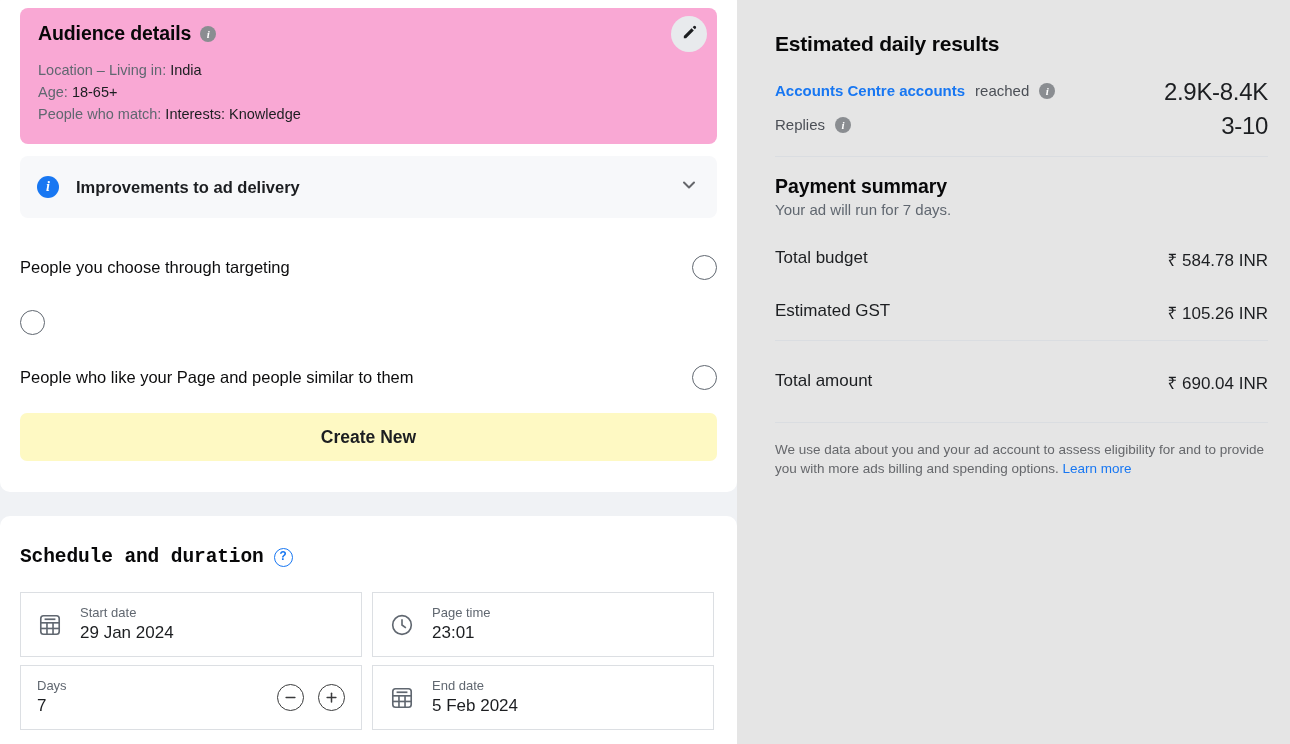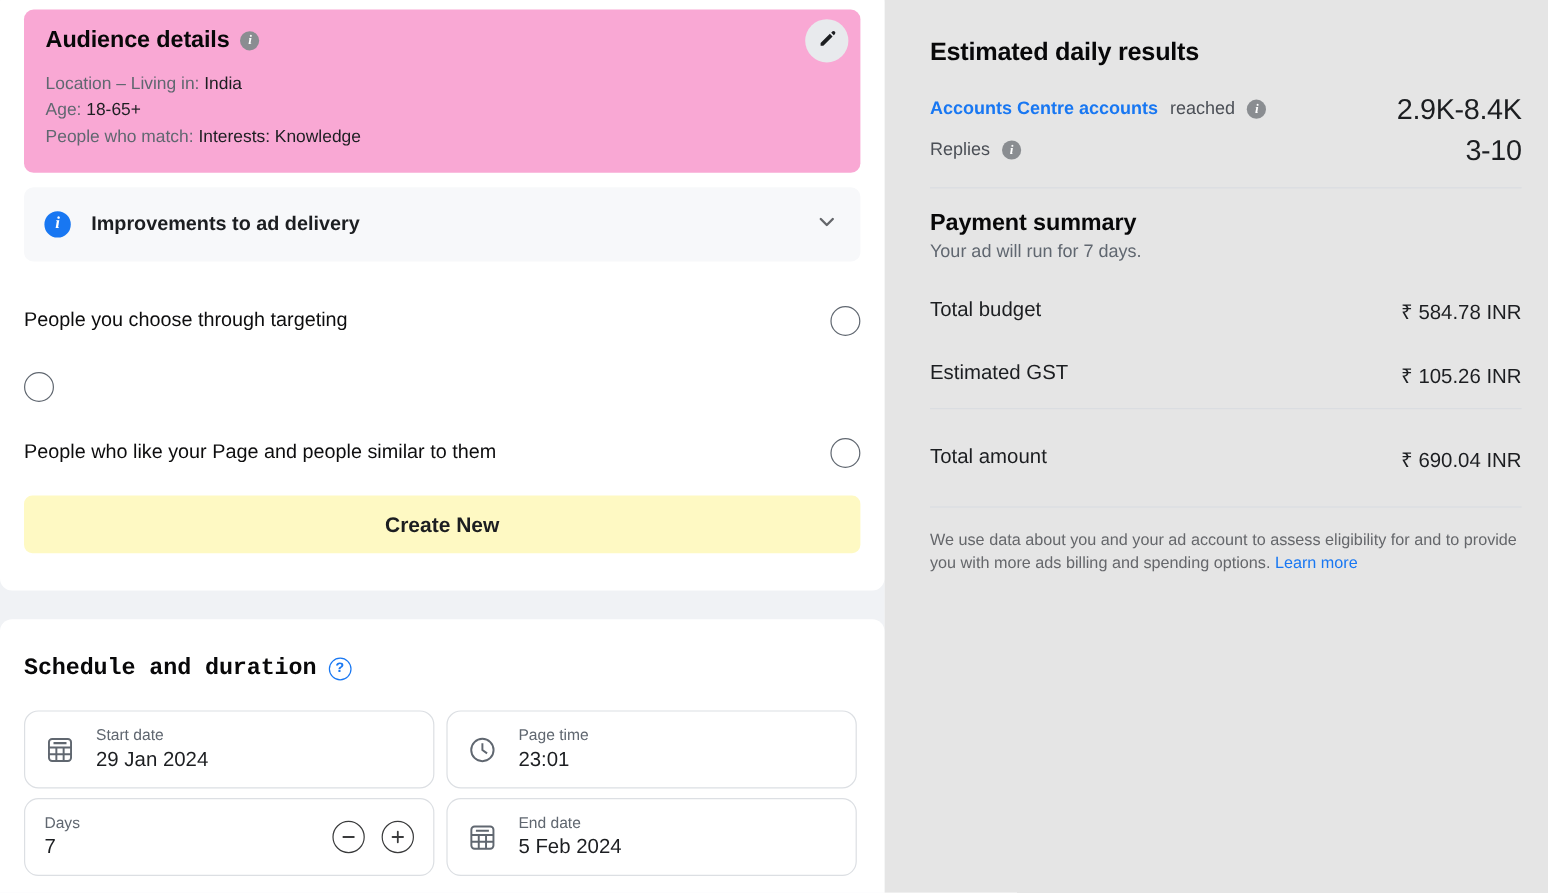--- a/index.html
+++ b/index.html
@@ -127,21 +127,21 @@
     flex: 0 0 19px;
   }
   .field-grid {
     display: flex; flex-wrap: wrap; gap: 8px 10px;
     padding: 24px 20px 0 20px;
   }
   .field {
     flex: 0 0 342px;
     height: 65px;
     border: 1px solid #dcdfe3;
-    border-radius: 12px;
+    border-radius: 0;
     display: flex; align-items: center;
     padding: 0 16px;
     background: #ffffff;
     cursor: pointer;
     position: relative;
   }
   .field-ico { margin-right: 17px; color: #606770; display: flex; flex: 0 0 auto; }
   .field-texts { display: flex; flex-direction: column; justify-content: center; flex: 1; }
   .field-label { font-size: 13px; color: #606770; line-height: 17px; }
   .field-value { font-size: 17px; color: #1c1e21; line-height: 24px; }

